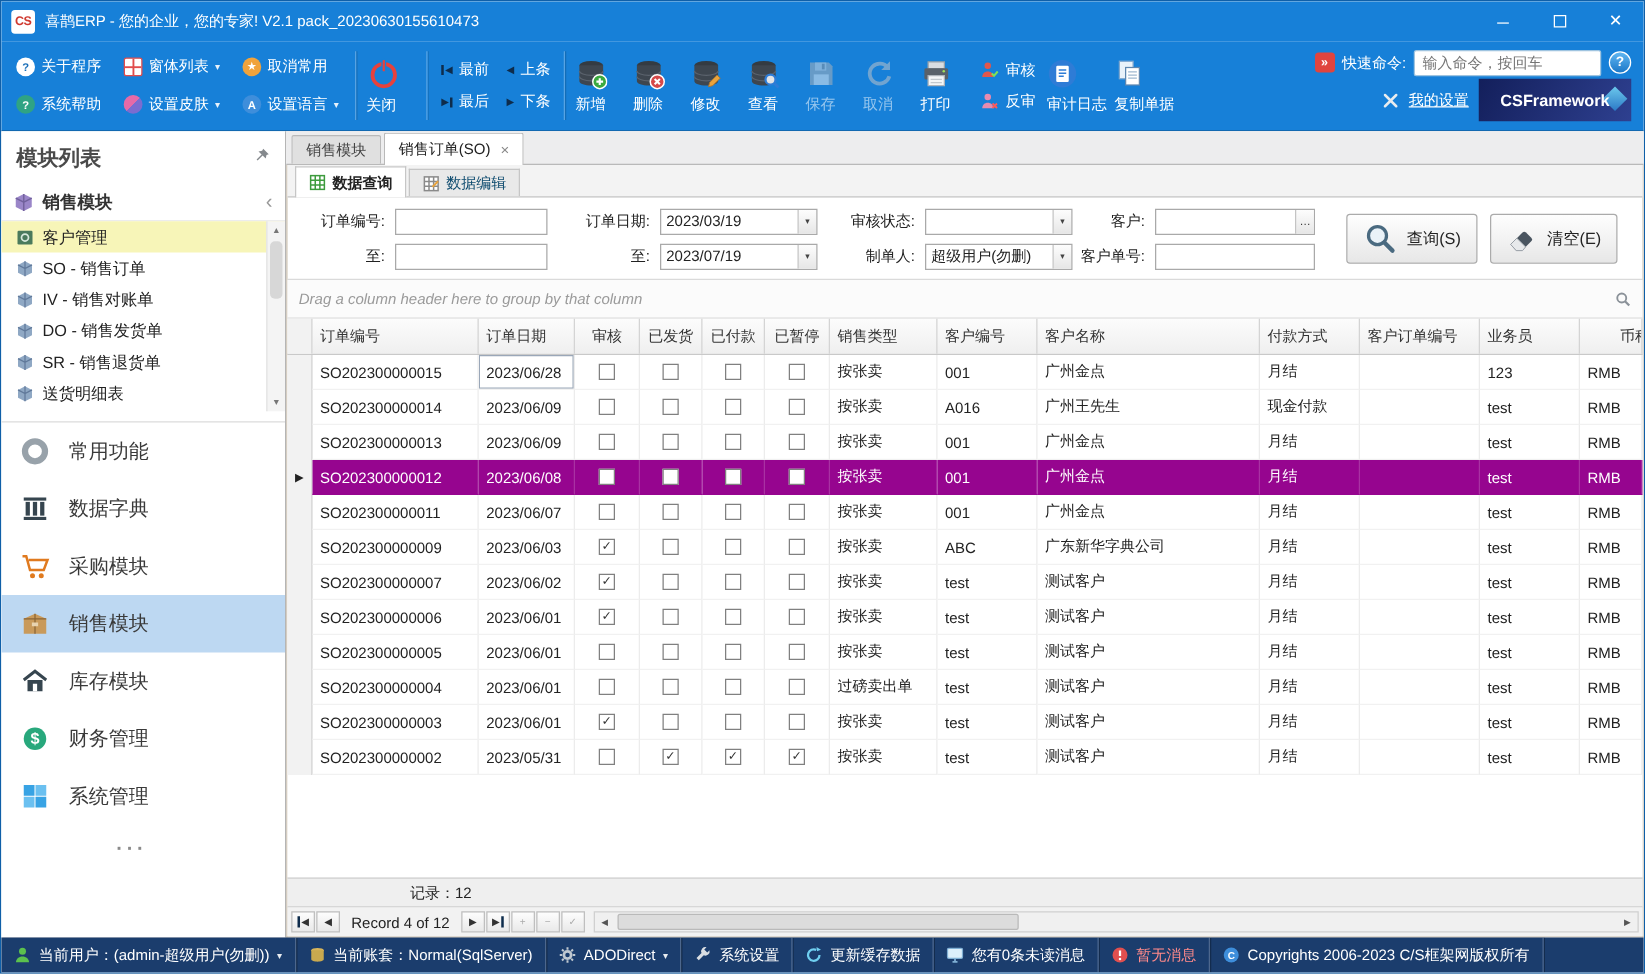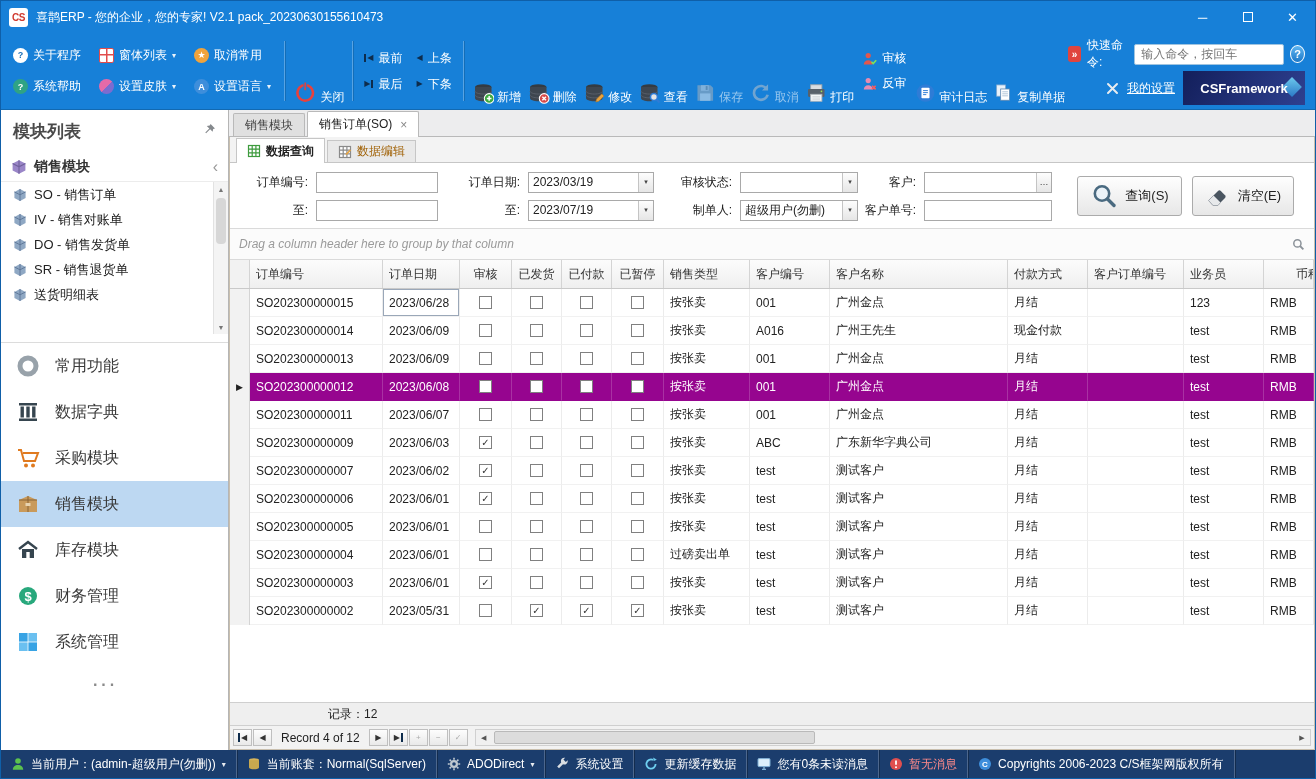--- a/index.html
+++ b/index.html
@@ -20,21 +20,21 @@
 .mi{display:flex;align-items:center;gap:5px;padding:3px 8px;border-radius:2px;white-space:nowrap;cursor:default}
 .caret{font-size:8px;opacity:.9}
 .ci{width:15px;height:15px;border-radius:50%;display:inline-flex;align-items:center;justify-content:center;font-size:9px;font-weight:bold;flex:0 0 15px}
 .ci-about{background:#fff;color:#1A6FB8}
 .ci-forms{border-radius:2px;border:1px solid #E14C4C;background:linear-gradient(#E14C4C,#E14C4C) 50% 0/1.5px 100% no-repeat,linear-gradient(#E14C4C,#E14C4C) 0 50%/100% 1.5px no-repeat,#fff}
 .ci-cancel{background:#F0A33C;color:#fff}
 .ci-help{background:#2FA384;color:#fff}
 .ci-skin{background:linear-gradient(135deg,#E66AA8 50%,#7B6CD0 50%)}
 .ci-lang{background:#3E8EDB;color:#fff}
 .vsep{width:1px;background:rgba(255,255,255,.28);box-shadow:1px 0 0 rgba(0,0,0,.15);margin:8px 5px}
-.tbtn{min-width:46px;display:flex;align-items:flex-end;justify-content:center;gap:3px;padding:3px 3px;border-radius:2px}
+.tbtn{min-width:46px;display:flex;flex-direction:column;align-items:flex-start;justify-content:center;gap:3px;padding:3px 3px;border-radius:2px}
 .tbtn.disabled{opacity:.55}
 .tlbl{font-size:12px;white-space:nowrap}
 .navcols{display:flex;align-items:center;gap:14px;padding:0 6px}
 .navcol{display:flex;flex-direction:column;gap:9px}
 .navitem{display:flex;align-items:center;gap:5px;white-space:nowrap}
 .nico{font-size:8px;color:#0E2C4C;line-height:1}
 .bar-l{border-left:2px solid #0E2C4C;padding-left:1px}
 .bar-r{border-right:2px solid #0E2C4C;padding-right:1px}
 .stack2{display:flex;flex-direction:column;justify-content:center;gap:8px;padding:0 6px}
 .mini{display:flex;align-items:center;gap:5px;white-space:nowrap}
@@ -70,21 +70,21 @@
 .acc-ico{width:26px;height:26px;flex:0 0 26px;display:flex;align-items:center;justify-content:center}
 .sb-overflow{height:40px;display:flex;align-items:center;padding-left:92px;color:#8A8A8A;font-weight:bold;font-size:16px;letter-spacing:3px}
 
 .content{flex:1;display:flex;flex-direction:column;min-width:0;background:#EDEDEE}
 .doc-tabs{flex:0 0 27px;display:flex;align-items:flex-end;background:#EDEDEE;border-bottom:1px solid #B9B9B9;padding-left:4px}
 .dtab{height:23px;display:flex;align-items:center;gap:6px;padding:0 11px;border:1px solid #B9B9B9;border-bottom:none;background:#E0E0E0;color:#444;margin-right:2px;border-radius:2px 2px 0 0;white-space:nowrap}
 .dtab.active{background:#fff;height:26px;margin-bottom:-1px;color:#222}
 .tclose{color:#888;font-size:12px;margin-left:2px}
 .panel{flex:1;display:flex;flex-direction:column;min-height:0;background:#fff;border-left:1px solid #C9BFAE;border-right:1px solid #C9BFAE;border-bottom:1px solid #C9BFAE}
 .subtabs{flex:0 0 26px;background:#F3F3F3;border-bottom:1px solid #C6C6C6;display:flex;align-items:flex-end;padding-left:6px}
-.stab{height:22px;display:flex;align-items:center;gap:5px;padding:0 10px;border:1px solid #C6C6C6;border-bottom:none;background:#E9E9E9;color:#a16207;margin-right:2px;white-space:nowrap}
+.stab{height:22px;display:flex;align-items:center;gap:5px;padding:0 10px;border:1px solid #C6C6C6;border-bottom:none;background:#E9E9E9;color:#0c4a6e;margin-right:2px;white-space:nowrap}
 .stab .icon13{color:#8A8A8A;display:flex}
 .stab.active{background:#fff;margin-bottom:-1px;height:25px;color:#222;font-weight:bold}
 .stab.active .icon13{color:#3E9B3E}
 
 .fpanel{flex:0 0 65px;display:flex;align-items:center;padding:7px 8px 6px 8px;border-bottom:1px solid #DADADA}
 .fgrid{display:grid;grid-template-columns:76px 122px 86px 126px 82px 118px 62px 128px;grid-auto-rows:24px;gap:4px 2px;align-items:center}
 .flabel{text-align:right;padding-right:6px;color:#222;white-space:nowrap}
 .finput{width:100%;height:21px;border:1px solid #A9A9A9;background:#fff;padding:0 4px;font:inherit}
 .combo{display:flex;height:21px;border:1px solid #A9A9A9;background:#fff;align-items:stretch;overflow:hidden}
 .cval{flex:1;display:flex;align-items:center;padding:0 4px;white-space:nowrap;overflow:hidden}
@@ -355,20 +355,27 @@
       </div>
       <div class="sb-section">
         <svg width="16" height="16" viewBox="0 0 14 14">
             <path d="M7 1l5.6 2.9v6.2L7 13 1.4 10.1V3.9z" fill="#9A86C8"></path>
             <path d="M7 1v12M1.4 3.9L7 6.8l5.6-2.9" fill="none" stroke="#71619C" stroke-width="1"></path>
           </svg>
         <span class="sb-section-label">销售模块</span>
         <span class="chev">‹</span>
       </div>
       <div class="sb-list">
+        <div class="sb-item selected">
+          <svg width="14" height="14" viewBox="0 0 14 14">
+              <rect x="1" y="1.5" width="12" height="11" rx="1" fill="#4A7A5C"></rect>
+              <circle cx="7" cy="7" r="2.8" fill="none" stroke="#D7E8DC" stroke-width="1.4"></circle>
+            </svg>
+          <span>客户管理</span>
+        </div>
         <div class="sb-item">
           <svg width="14" height="14" viewBox="0 0 14 14">
               <use href="#cube14"></use>
             </svg>
           <span>SO - 销售订单</span>
         </div>
         <div class="sb-item">
           <svg width="14" height="14" viewBox="0 0 14 14">
               <use href="#cube14"></use>
             </svg>

